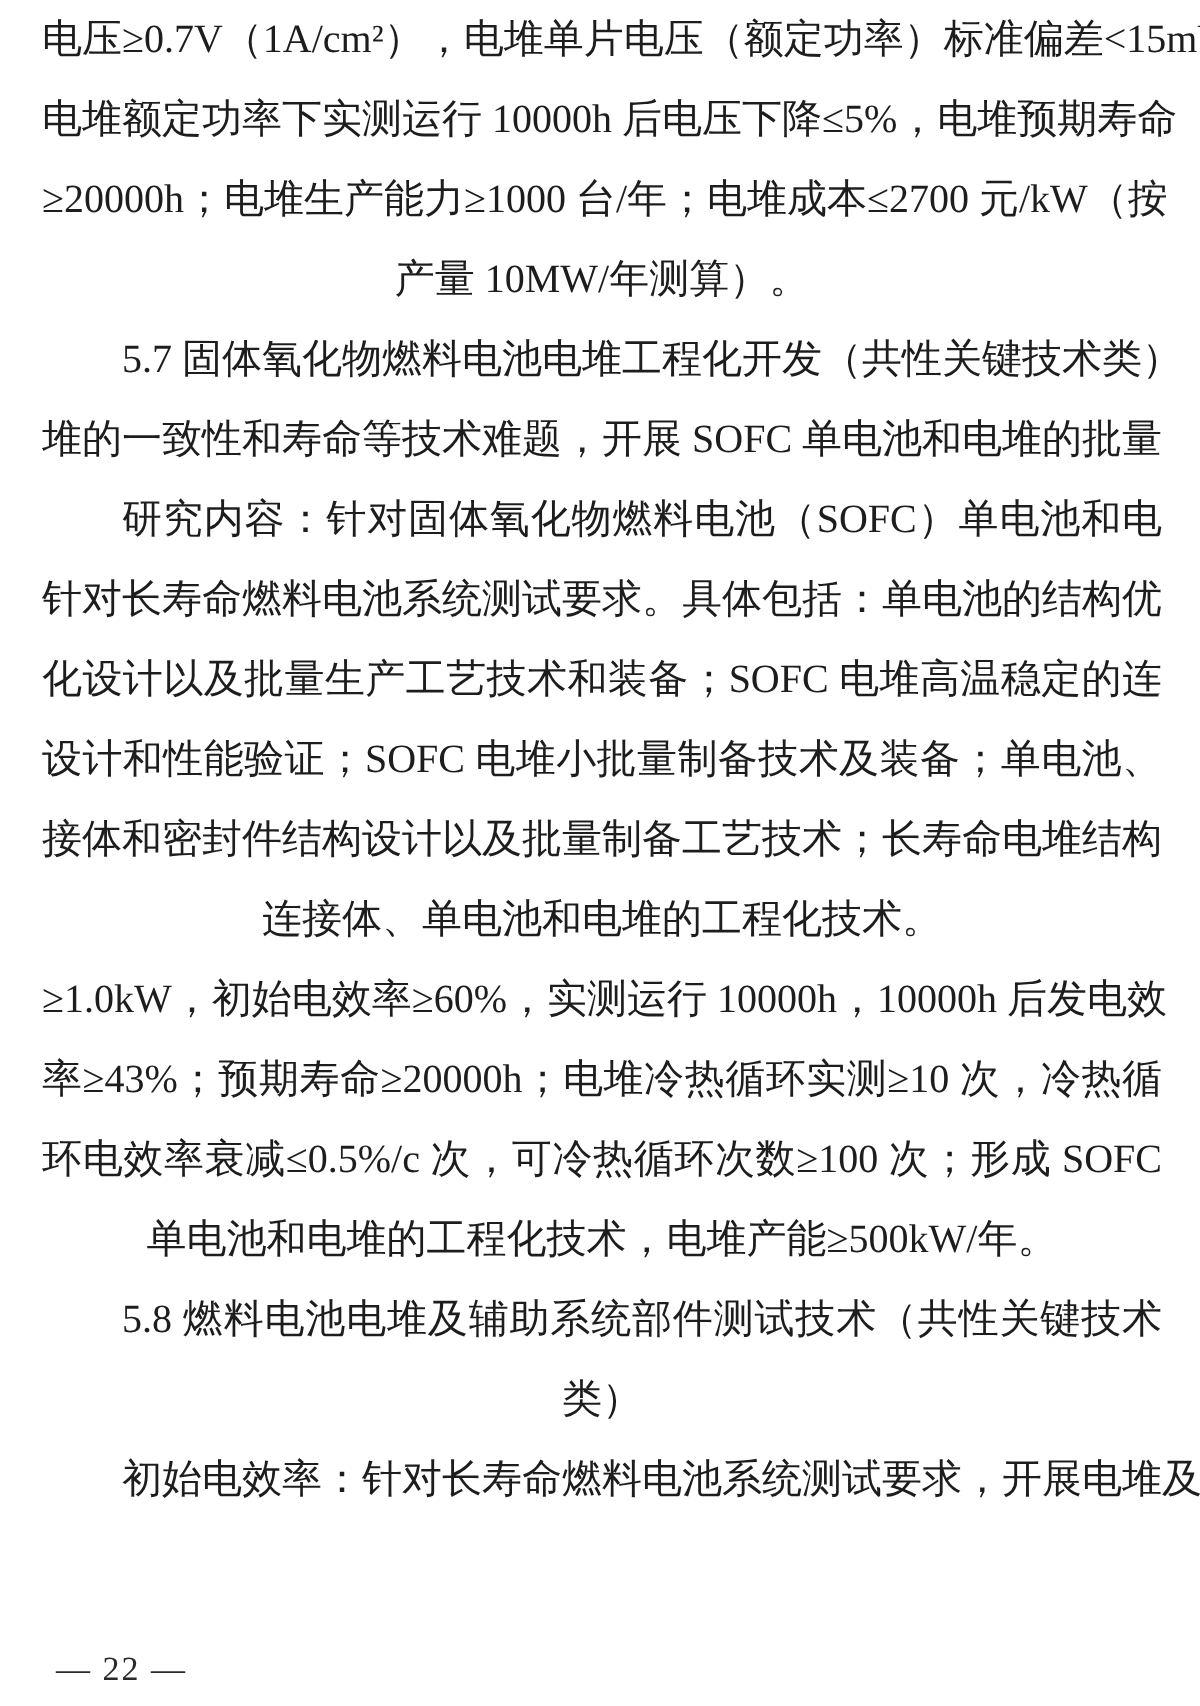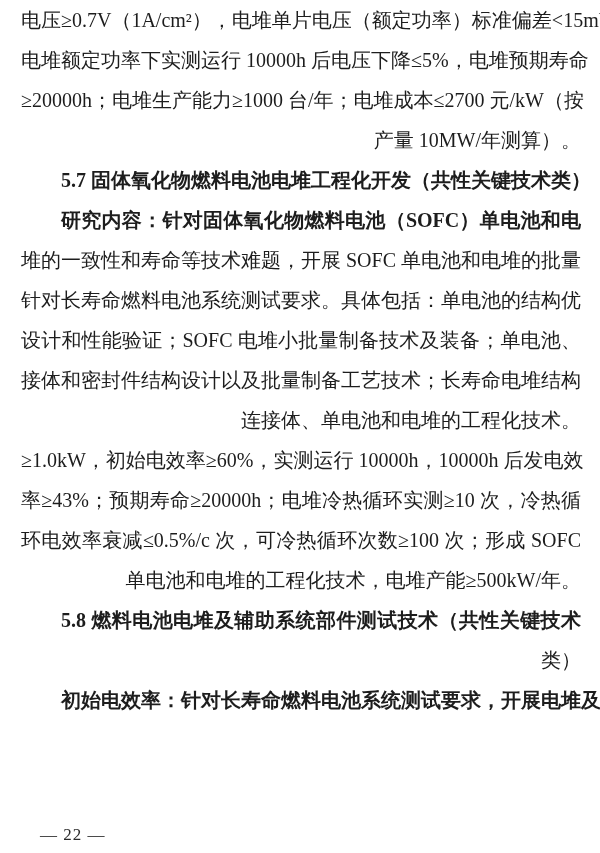--- a/index.html
+++ b/index.html
@@ -18,53 +18,53 @@
   }
   .content {
     padding: 0 19px 0 21px;
   }
   .line {
     font-size: 20px;
     line-height: 40px;
     height: 40px;
     white-space: nowrap;
     overflow: visible;
-    text-align: right;
+    text-align: center;
   }
   .line.justify {
     text-align: justify;
     text-align-last: justify;
   }
   .line.indent {
     text-indent: 2em;
-    font-weight: bold;
   }
   .footer {
     position: absolute;
-    left: 40px;
+    left: 28px;
     bottom: 8px;
     font-size: 17px;
     line-height: 20px;
     color: #2a2a2a;
     letter-spacing: 1px;
   }
 </style>
 </head>
 <body>
 
 <div class="page">
   <div class="content" id="doc-body">
       <div class="line justify">电压≥0.7V（1A/cm²），电堆单片电压（额定功率）标准偏差&lt;15mV；</div>
       <div class="line justify">电堆额定功率下实测运行 10000h 后电压下降≤5%，电堆预期寿命</div>
       <div class="line justify">≥20000h；电堆生产能力≥1000 台/年；电堆成本≤2700 元/kW（按</div>
       <div class="line">产量 10MW/年测算）。</div>
       <div class="line indent">5.7 固体氧化物燃料电池电堆工程化开发（共性关键技术类）</div>
+      <div class="line justify">堆的一致性和寿命等技术难题，开展 SOFC 单电池和电堆的批量</div>
       <div class="line justify indent">研究内容：针对固体氧化物燃料电池（SOFC）单电池和电</div>
-      <div class="line justify">堆的一致性和寿命等技术难题，开展 SOFC 单电池和电堆的批量</div>
       <div class="line justify">针对长寿命燃料电池系统测试要求。具体包括：单电池的结构优</div>
+      <div class="line justify">化设计以及批量生产工艺技术和装备；SOFC 电堆高温稳定的连</div>
       <div class="line justify">设计和性能验证；SOFC 电堆小批量制备技术及装备；单电池、</div>
       <div class="line justify">接体和密封件结构设计以及批量制备工艺技术；长寿命电堆结构</div>
       <div class="line">连接体、单电池和电堆的工程化技术。</div>
       <div class="line justify">≥1.0kW，初始电效率≥60%，实测运行 10000h，10000h 后发电效</div>
       <div class="line justify">率≥43%；预期寿命≥20000h；电堆冷热循环实测≥10 次，冷热循</div>
       <div class="line justify">环电效率衰减≤0.5%/c 次，可冷热循环次数≥100 次；形成 SOFC</div>
       <div class="line">单电池和电堆的工程化技术，电堆产能≥500kW/年。</div>
       <div class="line justify indent">5.8 燃料电池电堆及辅助系统部件测试技术（共性关键技术</div>
       <div class="line">类）</div>
       <div class="line justify indent">初始电效率：针对长寿命燃料电池系统测试要求，开展电堆及</div>

